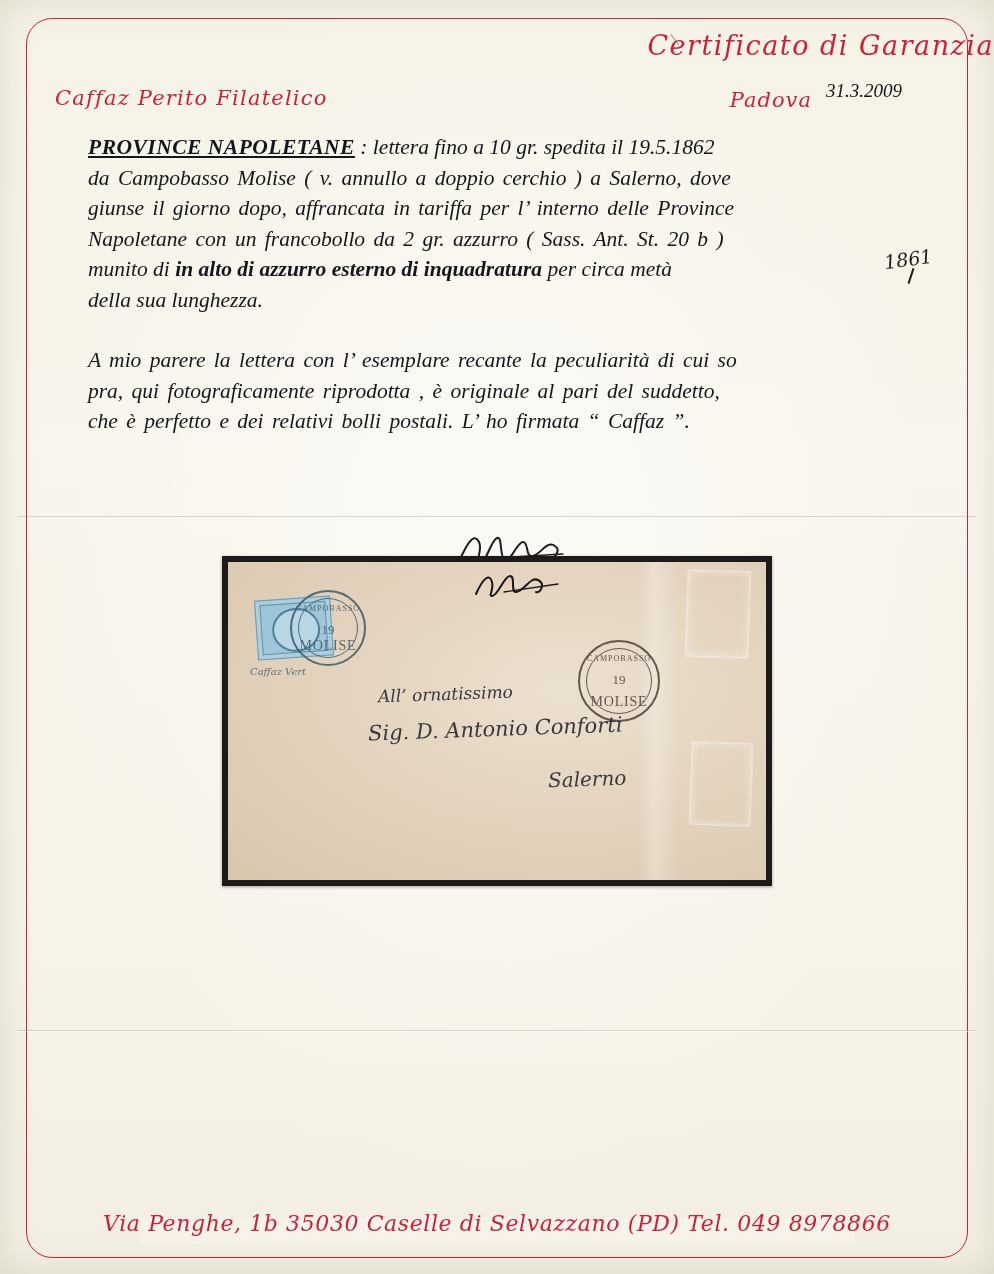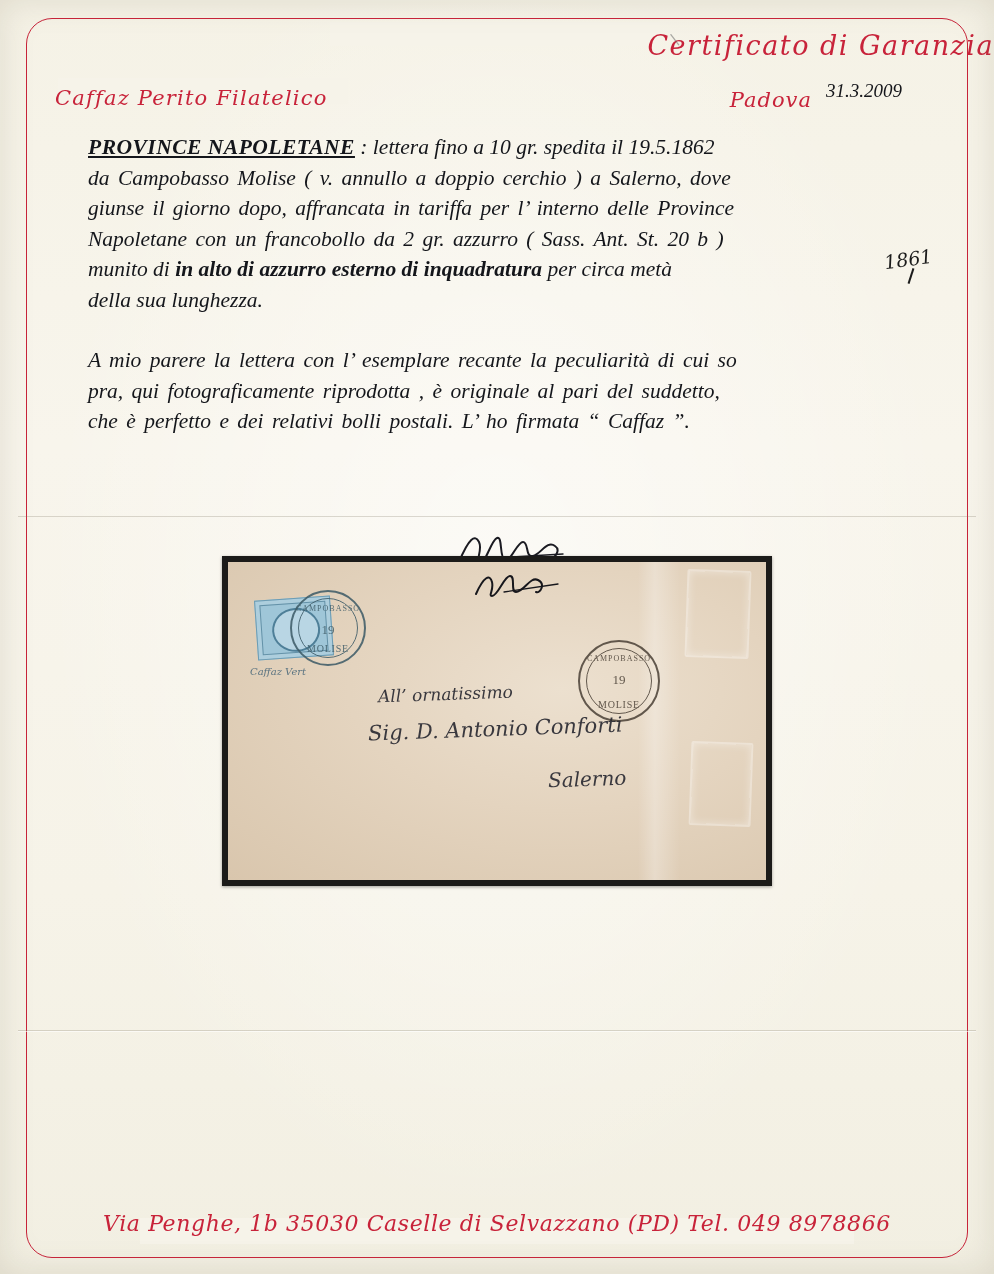--- a/index.html
+++ b/index.html
@@ -275,21 +275,21 @@
     letter-spacing: 1px;
   }
   .cancel .ctxt-mid {
     position: absolute;
     top: 30px; left: 0; right: 0;
     font-size: 13px;
   }
   .cancel .ctxt-bot {
     position: absolute;
     bottom: 10px; left: 0; right: 0;
-    font-size: 10px;
+    font-size: 14px;
     letter-spacing: 0.8px;
   }
   .cancel.c2 { left: 350px; top: 78px; width: 78px; height: 78px; border-color: #4a4036; color: #4a4036; }
   .cancel.c2::after {
     content: "";
     position: absolute;
     left: 6px; top: 6px; right: 6px; bottom: 6px;
     border: 1px solid #4a4036;
     border-radius: 50%;
   }

